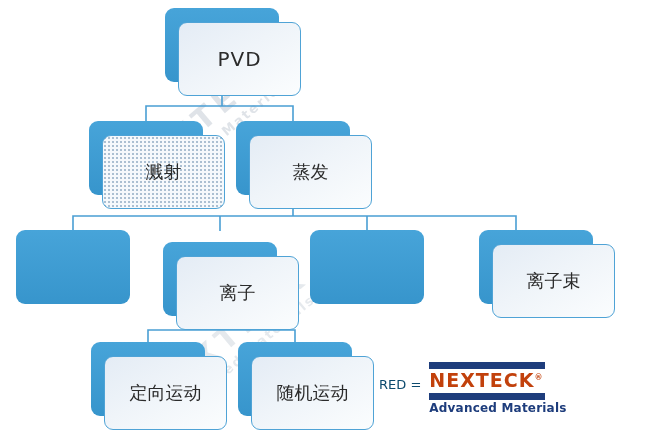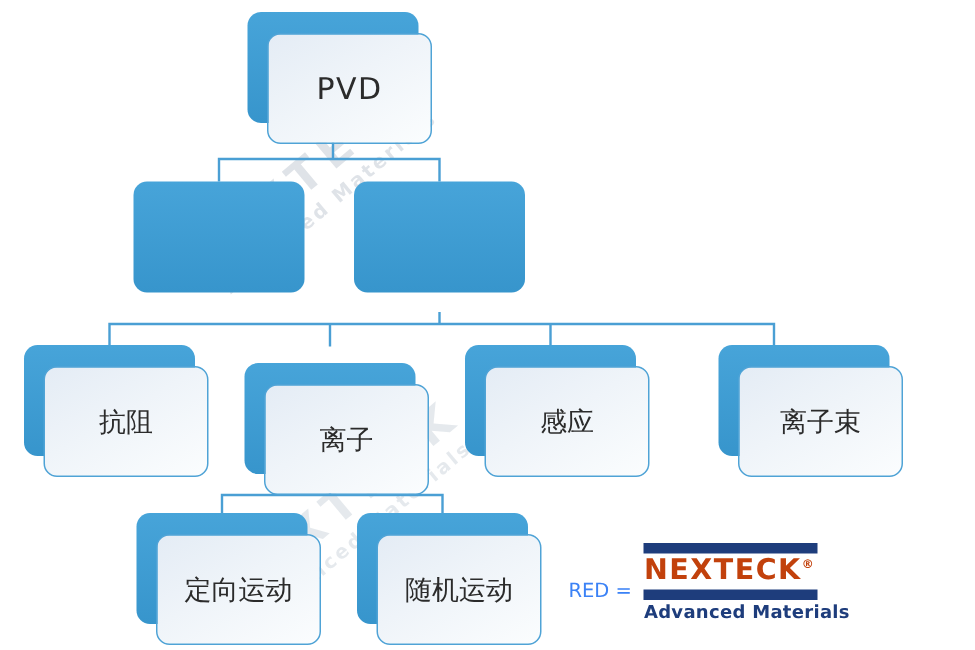--- a/index.html
+++ b/index.html
@@ -21,37 +21,37 @@
   .wm2 { color:rgba(148,163,178,0.24); }
 
   
   .node { position:absolute; width:129px; height:90px; z-index:3; }
   .back {
     position:absolute; left:0; top:0; width:114px; height:74px;
     border-radius:9px;
     background:linear-gradient(180deg,#47a4d9 0%,#3795cc 100%);
   }
   .face {
-    position:absolute; left:13px; top:14px; width:110px; height:74px;
+    position:absolute; left:13px; top:14px; width:123px; height:74px;
     border-radius:9px; border:1.5px solid #4fa3d6; box-sizing:border-box;
     background:linear-gradient(150deg,#e4ecf5 0%,#eff4f9 45%,#fbfdfe 100%);
     display:flex; align-items:center; justify-content:center;
   }
   .node.dotted .face {
     background-color:#f6f9fc;
     background-image:radial-gradient(circle, rgba(110,145,175,0.55) 0.9px, transparent 1px);
     background-size:4px 4px;
   }
   .label { font-size:18px; color:#2b2b2b; white-space:nowrap; }
   .label-lg { font-size:20px; letter-spacing:1px; }
 
   
   .legend { position:absolute; left:379px; top:362px; z-index:4;
             display:flex; align-items:flex-end; gap:8px; }
-  .red-eq { color:#3b82f6; font-size:13px; font-weight:500; margin-bottom:13px; white-space:nowrap; }
+  .red-eq { color:#0c4a6e; font-size:13px; font-weight:500; margin-bottom:23px; white-space:nowrap; }
   .logo { display:flex; flex-direction:column; width:116px; }
   .logo .bar { height:7px; background:#1e3d7c; }
   .brand-row { color:#c2410c; font-weight:800; font-size:19px;
                letter-spacing:1px; line-height:1.25; white-space:nowrap; }
   .brand-row sup { font-size:8px; font-weight:700; }
   .tagline { color:#1e3d7c; font-weight:700; font-size:12px;
              letter-spacing:0.2px; margin-top:1px; white-space:nowrap; }
 </style>
 </head>
 <body>
@@ -75,42 +75,42 @@
 
   <div class="node" style="left:165px; top:8px;">
     <div class="back"></div>
     <div class="face">
       <span class="label label-lg">PVD</span>
     </div>
   </div>
 
   <div class="node dotted" style="left:89px; top:121px;">
     <div class="back"></div>
+    <div class="face">
+      <span class="label">溅射</span>
+    </div>
   </div>
   <div class="node" style="left:236px; top:121px;">
     <div class="back"></div>
+    <div class="face">
+      <span class="label">蒸发</span>
+    </div>
   </div>
 
   <div class="node" style="left:16px; top:230px;">
     <div class="back"></div>
-    <div class="face">
-      <span class="label">抗阻</span>
-    </div>
   </div>
   <div class="node" style="left:163px; top:242px;">
     <div class="back"></div>
     <div class="face">
       <span class="label">离子</span>
     </div>
   </div>
   <div class="node" style="left:310px; top:230px;">
     <div class="back"></div>
-    <div class="face">
-      <span class="label">感应</span>
-    </div>
   </div>
   <div class="node" style="left:479px; top:230px;">
     <div class="back"></div>
     <div class="face">
       <span class="label">离子束</span>
     </div>
   </div>
 
   <div class="node" style="left:91px; top:342px;">
     <div class="back"></div>

